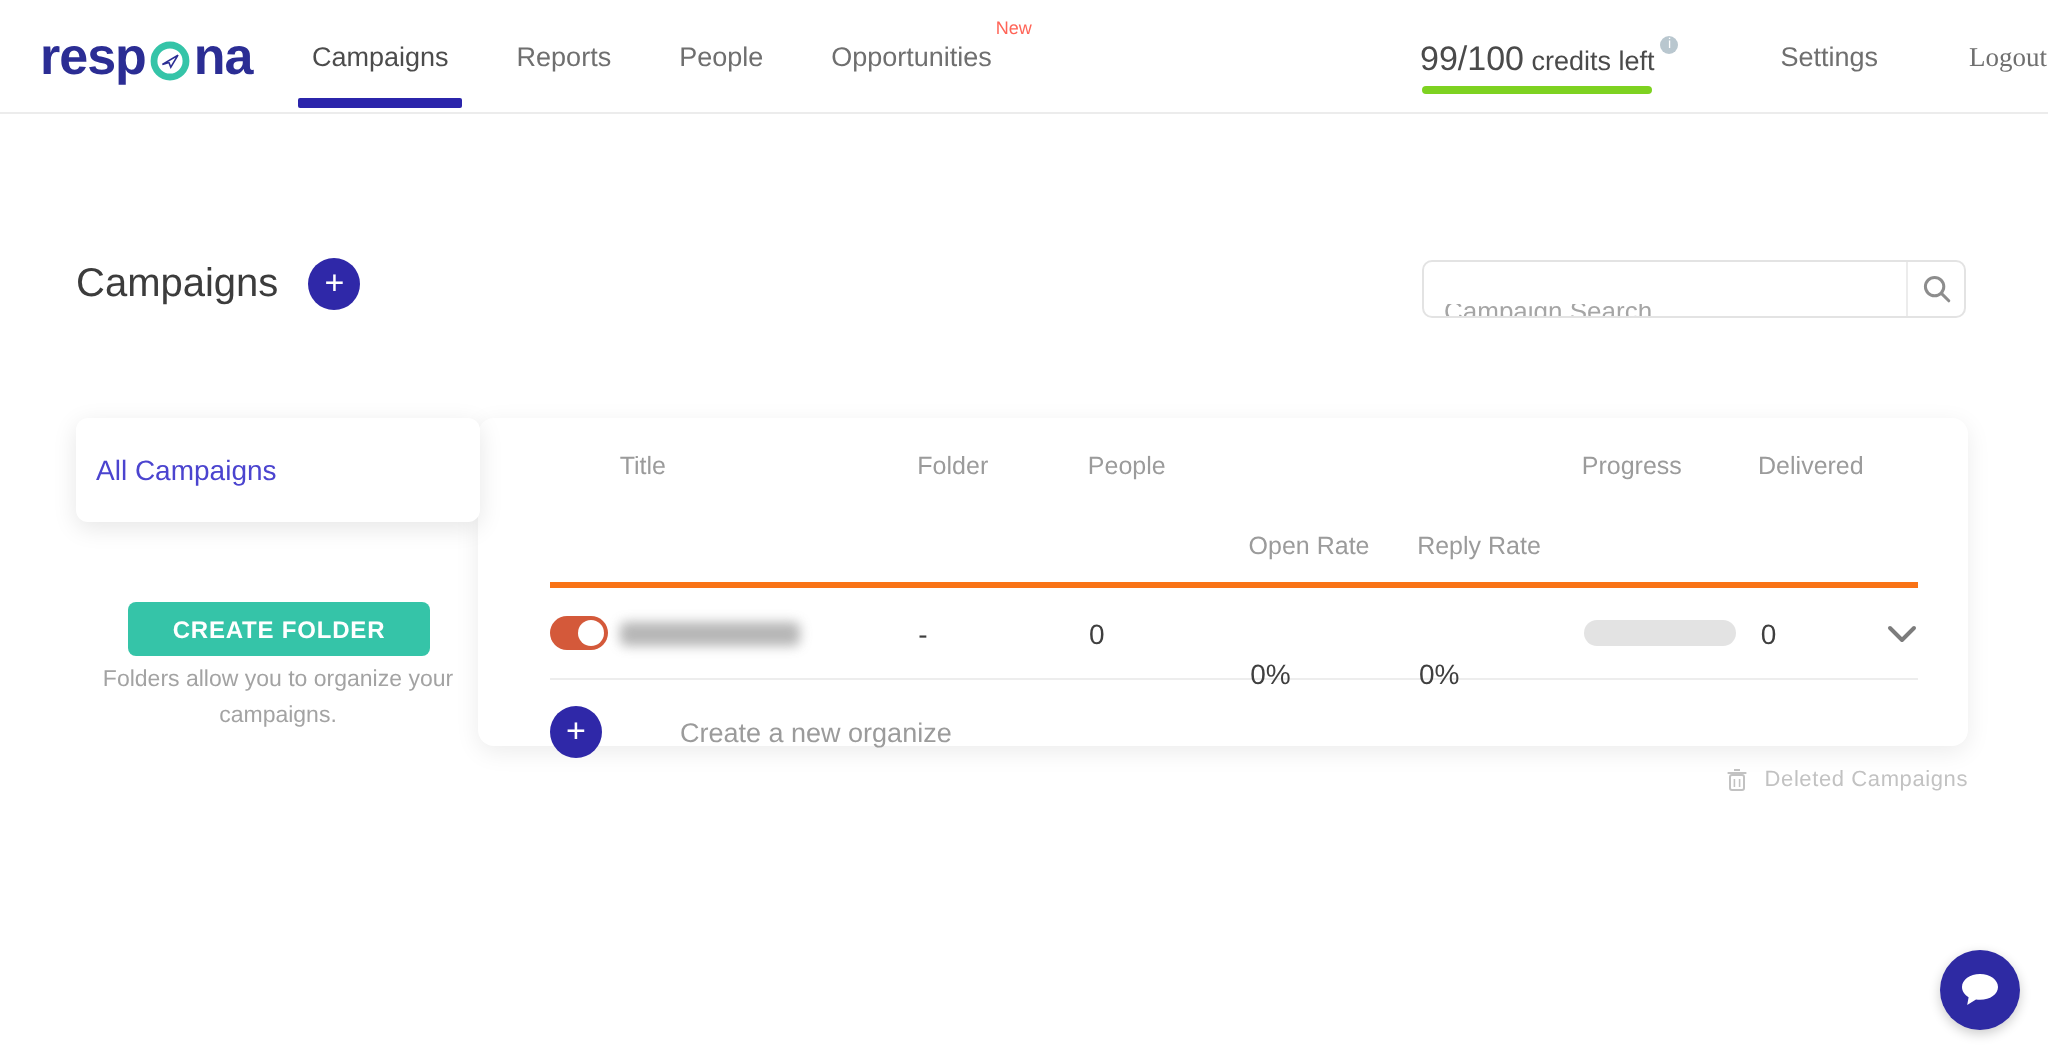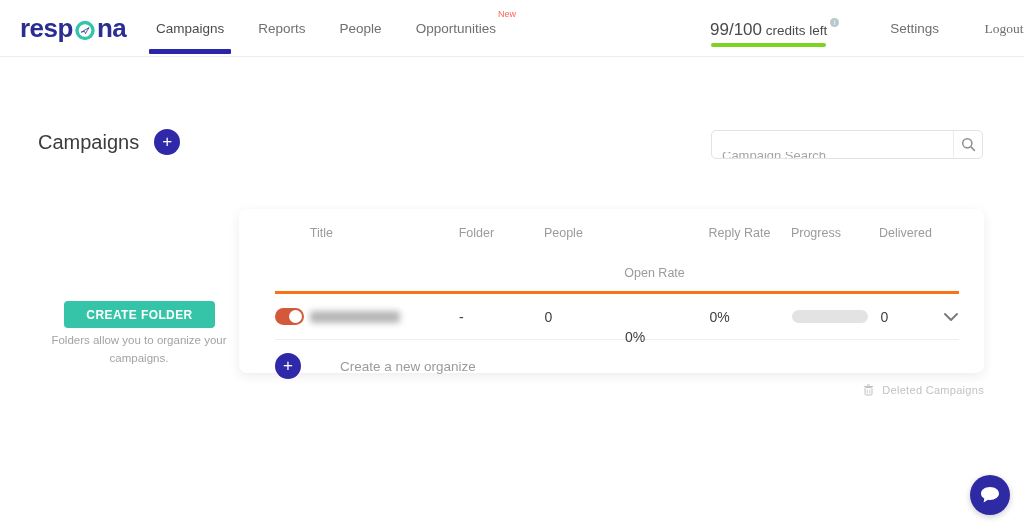--- a/index.html
+++ b/index.html
@@ -64,21 +64,21 @@
   .main-card { position:absolute; left:239px; top:209px; width:745px; height:164px; background:#fff;
                border-radius:8px; box-shadow:0 3px 12px rgba(0,0,0,0.08); z-index:2; }
   .table { position:absolute; left:36px; top:0; width:684px; }
   .thead { display:flex; padding:17px 0 11px 0; border-bottom:3px solid #f97316; }
   .th { font-size:12.5px; color:#9b9b9b; }
   .col-toggle { width:36px; }
   .col-title { width:133px; }
   .col-folder { width:88px;margin-left:20px; }
   .col-people { width:83px; }
   .col-open { width:87px;margin-top:40px; }
-  .col-reply { width:85px; }
+  .col-reply { width:85px;margin-top:40px; }
   .col-progress { width:91px; }
   .col-delivered { width:49px; }
   .col-chevron { width:32px; display:flex; justify-content:flex-end; }
 
   .trow { display:flex; align-items:center; height:46px; border-bottom:1px solid #ededed; }
   .td { font-size:14px; color:#3f3f3f; }
 
   .toggle { position:relative; width:29px; height:17px; border-radius:9px; background:#d4593a; cursor:pointer; }
   .toggle .knob { position:absolute; top:2px; right:2px; width:13px; height:13px; border-radius:50%; background:#fff; }
 
@@ -156,20 +156,23 @@
   <div class="search-box">
     <input class="search-input" type="text" placeholder="Campaign Search" style="">
     <div class="search-icon-wrap">
       <svg width="15" height="15" viewBox="0 0 15 15">
         <circle cx="6.3" cy="6.3" r="4.6" fill="none" stroke="#8d8d8d" stroke-width="1.5"></circle>
         <line x1="9.8" y1="9.8" x2="13.4" y2="13.4" stroke="#8d8d8d" stroke-width="1.5" stroke-linecap="round"></line>
       </svg>
     </div>
   </div>
 
+  <div class="left-card">
+    <span class="all-campaigns-link">All Campaigns</span>
+  </div>
 
   <button class="create-folder-btn">CREATE FOLDER</button>
   <p class="folder-help">Folders allow you to organize your campaigns.</p>
 
   <div class="main-card">
     <div class="table">
 
       <div class="thead">
         <div class="th col-toggle"></div>
         <div class="th col-title">Title</div>

